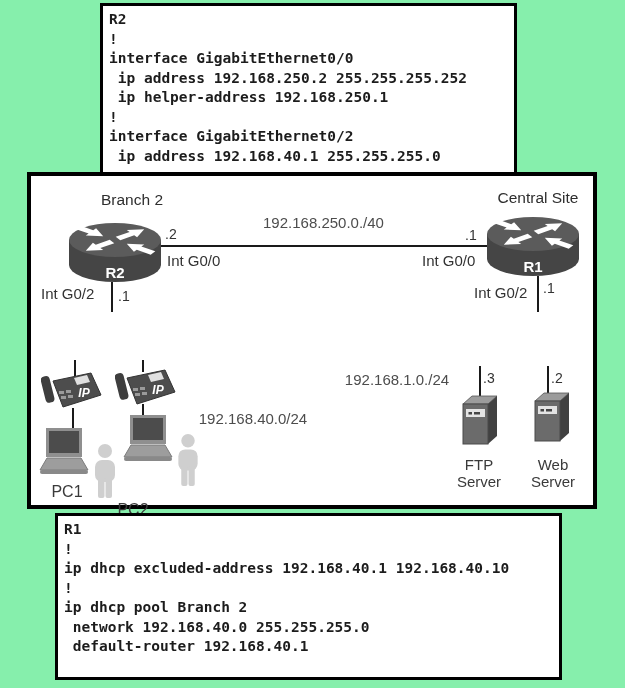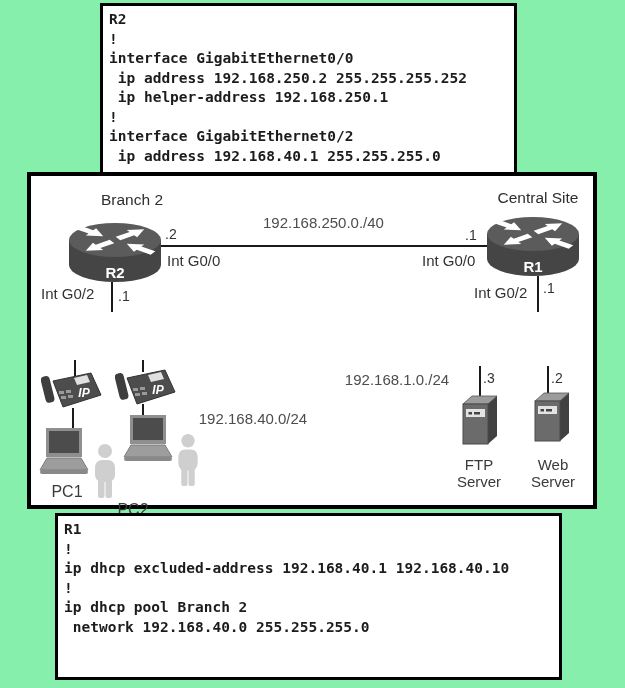--- a/index.html
+++ b/index.html
@@ -196,15 +196,16 @@
 
   </div>
 
   <div class="cfgbox" style="left:55px;top:513px;width:507px;height:167px;">
       <div class="code-line">R1</div>
       <div class="code-line">!</div>
       <div class="code-line">ip dhcp excluded-address 192.168.40.1 192.168.40.10</div>
       <div class="code-line">!</div>
       <div class="code-line">ip dhcp pool Branch 2</div>
       <div class="code-line"> network 192.168.40.0 255.255.255.0</div>
+      <div class="code-line"> default-router 192.168.40.1</div>
     </div>
 
 </div>
 
 </body></html>

